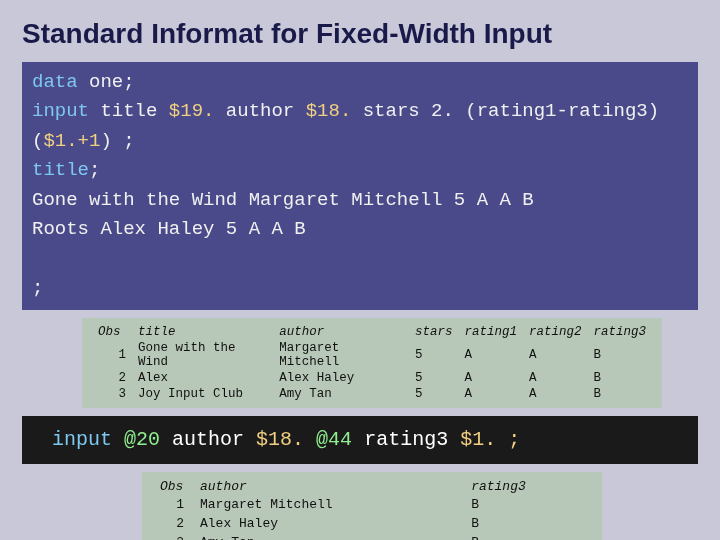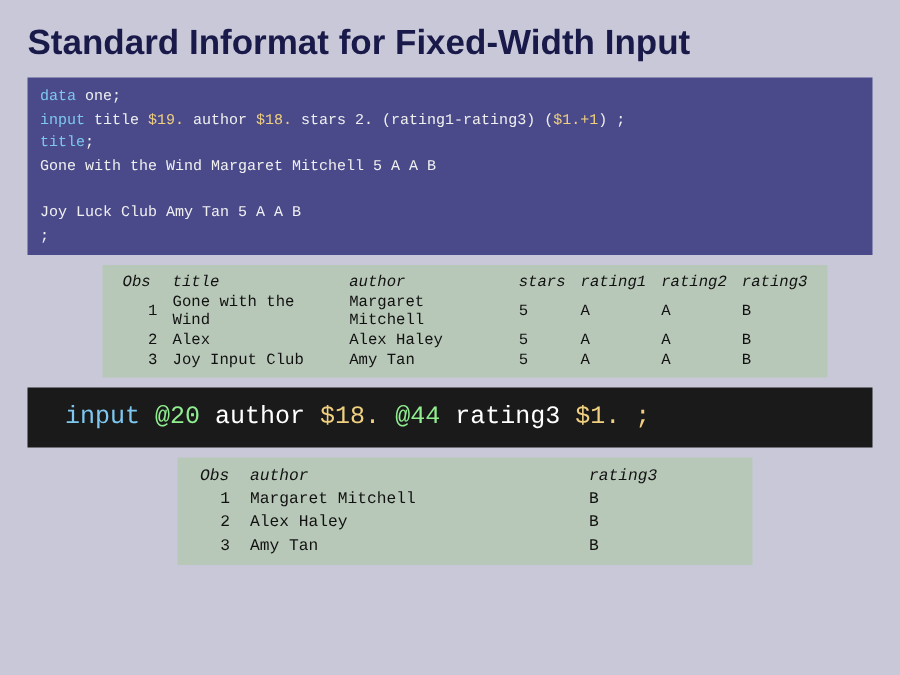--- a/index.html
+++ b/index.html
@@ -21,21 +21,21 @@
       font-size: 28px;
       font-weight: bold;
       color: #1a1a4a;
       margin-bottom: 12px;
       font-family: Arial, sans-serif;
     }
     .code-block {
       background: #4a4a8a;
       color: #f0f0f0;
       font-family: 'Courier New', monospace;
-      font-size: 12px;
+      font-size: 19px;
       padding: 6px 10px;
       line-height: 1.55;
       margin-bottom: 8px;
     }
     .kw { color: #7ec8f0; }
     .str { color: #f0d080; }
     .output-table-1 {
       background: #b8c8b8;
       margin: 0 auto 8px auto;
       margin-left: 60px;
@@ -102,22 +102,22 @@
 <body>
 <div class="slide">
 
   <div class="title">Standard Informat for Fixed-Width Input</div>
 
   <div class="code-block">
     <span class="kw">data</span><span> one;</span><br>
     <span class="kw">input</span><span> title <span class="str">$19.</span> author <span class="str">$18.</span> stars 2. (rating1-rating3) (<span class="str">$1.+1</span>) ;</span><br>
     <span class="kw">title</span><span>;</span><br>
     <span>Gone with the Wind  Margaret Mitchell  5 A A B</span><br>
+    <span>Roots               Alex Haley         5 A A B</span><br>
     <br>
-    <span>Joy Luck Club       Amy Tan            5 A A B</span><br>
     <span>;</span>
   </div>
 
   <div class="output-table-1">
     <table>
       <thead>
         <tr>
           <th class="obs-col">Obs</th>
           <th>title</th>
           <th>author</th>

